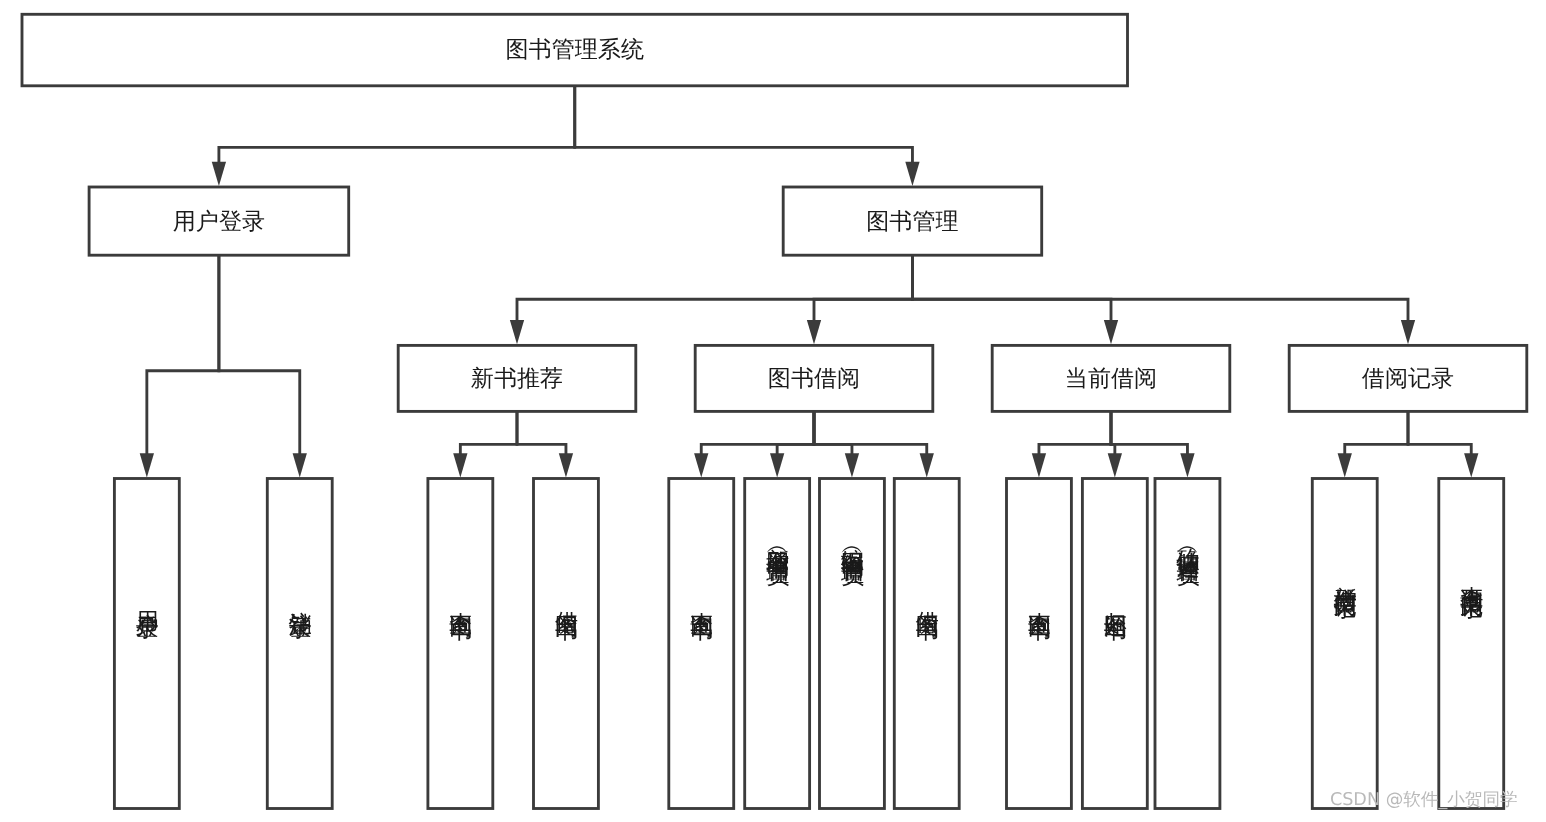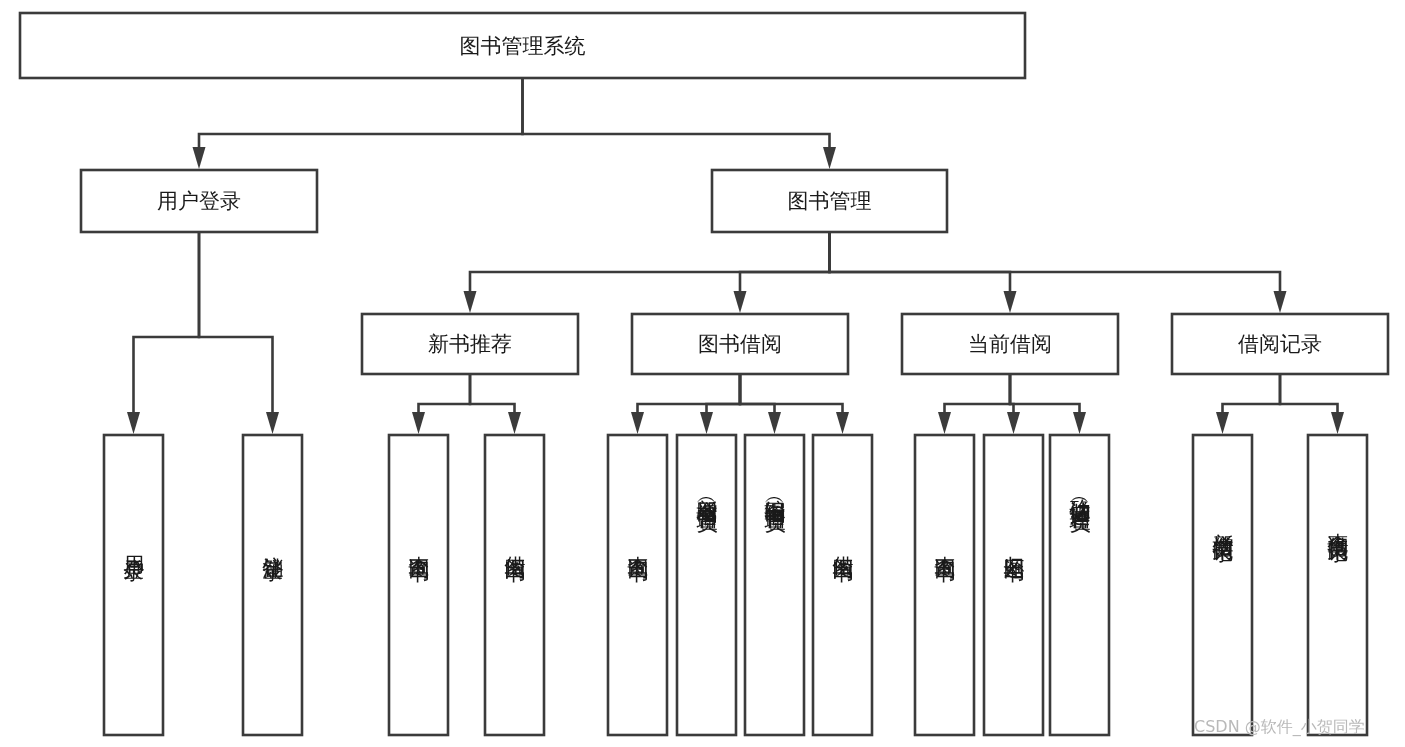--- a/index.html
+++ b/index.html
@@ -67,20 +67,21 @@
     letter-spacing: 2px;
     white-space: nowrap;
   }
   .watermark {
     position: absolute;
     font-family: "DejaVu Sans", "Liberation Sans", sans-serif;
     font-size: 16px;
     color: #b9b9b9;
     white-space: nowrap;
     pointer-events: none;
+    margin-left: 15px;
   }
 </style>
 </head>
 <body>
 
 <div id="diagram-root">
   <svg id="tree-svg" viewBox="0 0 1405 747" xmlns="http://www.w3.org/2000/svg">
     <g id="edges-layer">
         <path d="M 522.5 78 L 522.5 134 L 199 134 L 199 147" class="connector"></path>
         <polygon points="192.5,147 205.5,147 199,169" class="arrow-head"></polygon>

